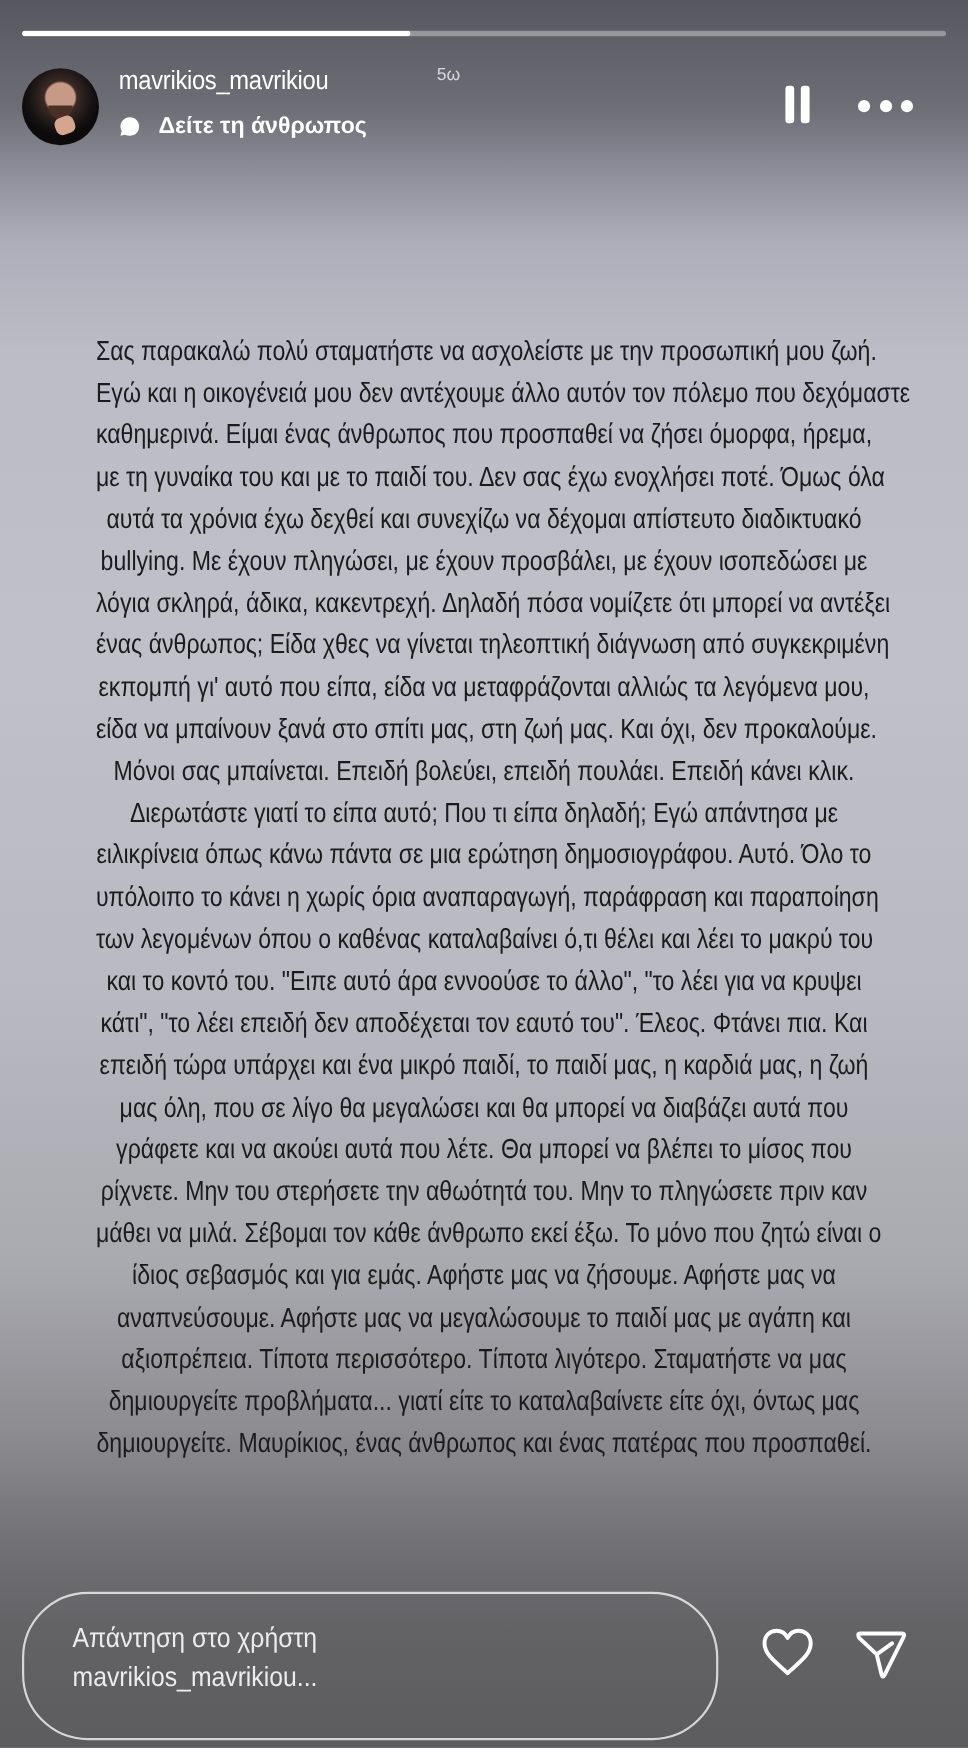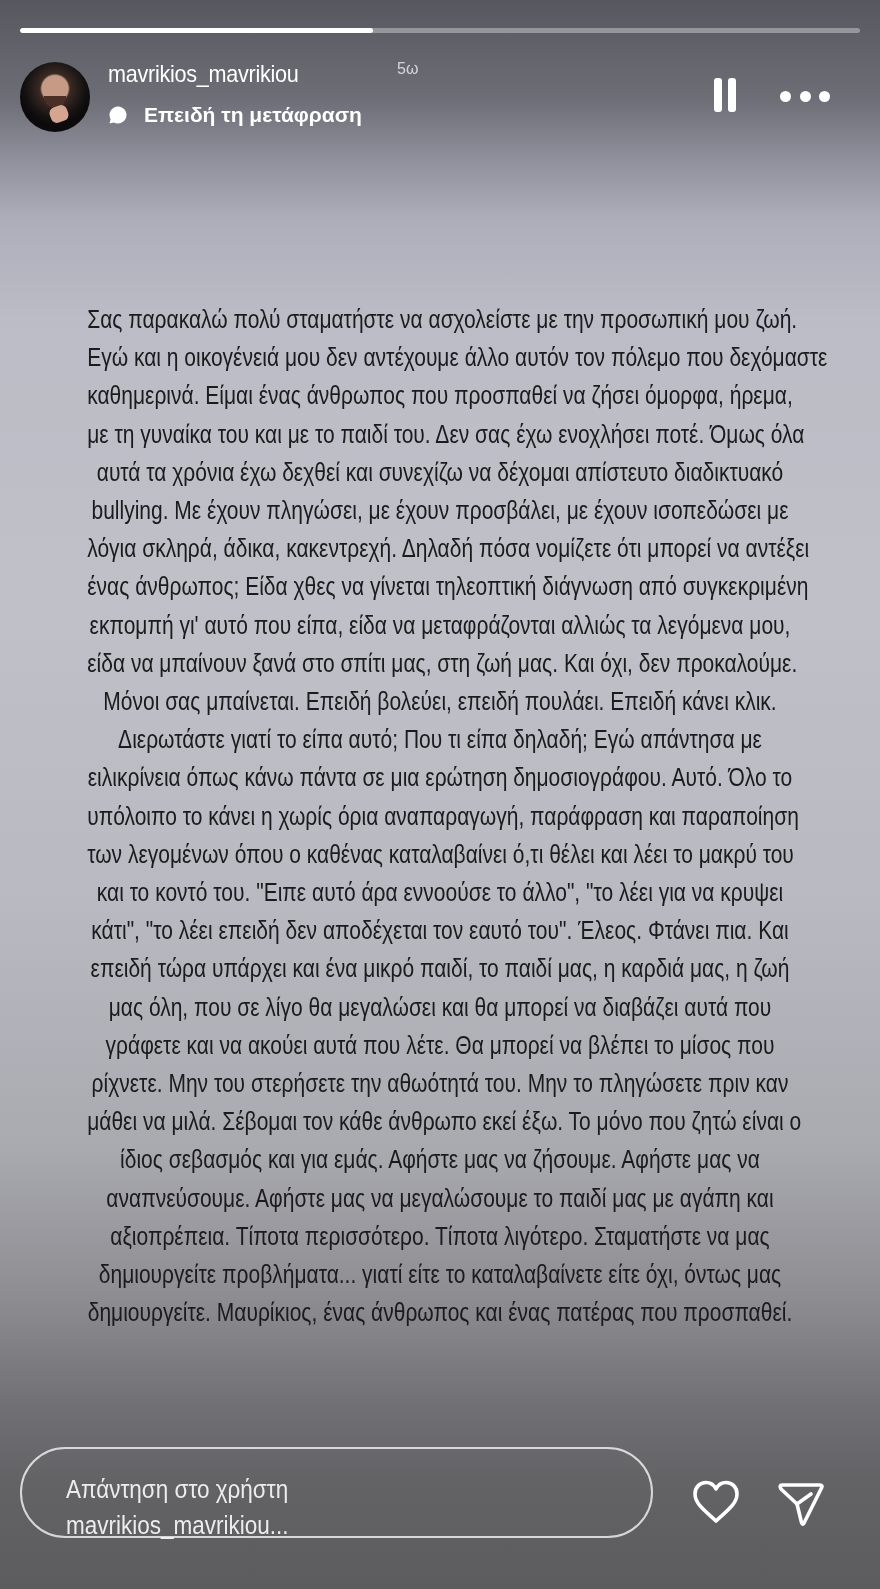--- a/index.html
+++ b/index.html
@@ -59,21 +59,21 @@
     position: absolute; left: 20px; top: 300px; width: 840px;
     text-align: center; color: #1b1b1d;
     font-family: "Liberation Sans", sans-serif; font-size: 25px; line-height: 38.2px;
   }
   .story-text .line {
     display: block; white-space: nowrap;
     transform: scaleX(0.84); transform-origin: center center;
   }
 
   .reply {
-    position: absolute; left: 20px; top: 1447px; width: 633px; height: 91px;
+    position: absolute; left: 20px; top: 1447px; width: 633px; height: 135px;
     border: 2px solid rgba(255,255,255,0.75); border-radius: 60px; box-sizing: border-box;
     cursor: text;
   }
   .reply .ph {
     position: absolute; left: 44px; top: 22px; font-size: 25px; line-height: 36px;
     color: rgba(255,255,255,0.88); transform: scaleX(0.9); transform-origin: left center;
     white-space: nowrap;
   }
   .icon-btn { position: absolute; cursor: pointer; }
   .heart-btn { left: 690px; top: 1478px; width: 52px; height: 48px; }
@@ -90,21 +90,21 @@
   <div class="avatar">
     <div class="beard"></div>
     <div class="hand"></div>
   </div>
   <div class="username">mavrikios_mavrikiou</div>
   <div class="timeago">5ω</div>
   <div class="translate">
     <svg class="bubble" viewBox="0 0 20 20">
       <path d="M10 1.5a8.5 8.5 0 0 0-7.4 12.7L1.5 18.5l4.3-1.1A8.5 8.5 0 1 0 10 1.5z" fill="#ffffff"></path>
     </svg>
-    <span class="label">Επειδή τη μετάφραση</span>
+    <span class="label">Δείτε τη άνθρωπος</span>
   </div>
   <div class="pause-btn">
       <span></span>
       <span></span>
     </div>
   <div class="more-btn">
       <span></span>
       <span></span>
       <span></span>
     </div>

